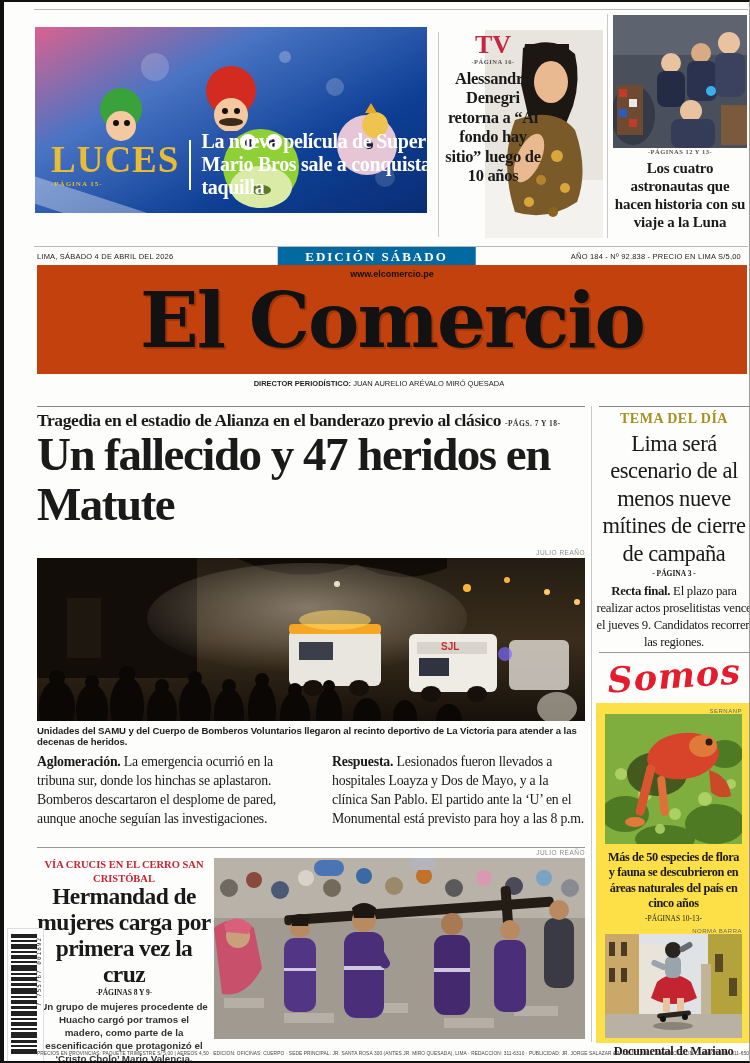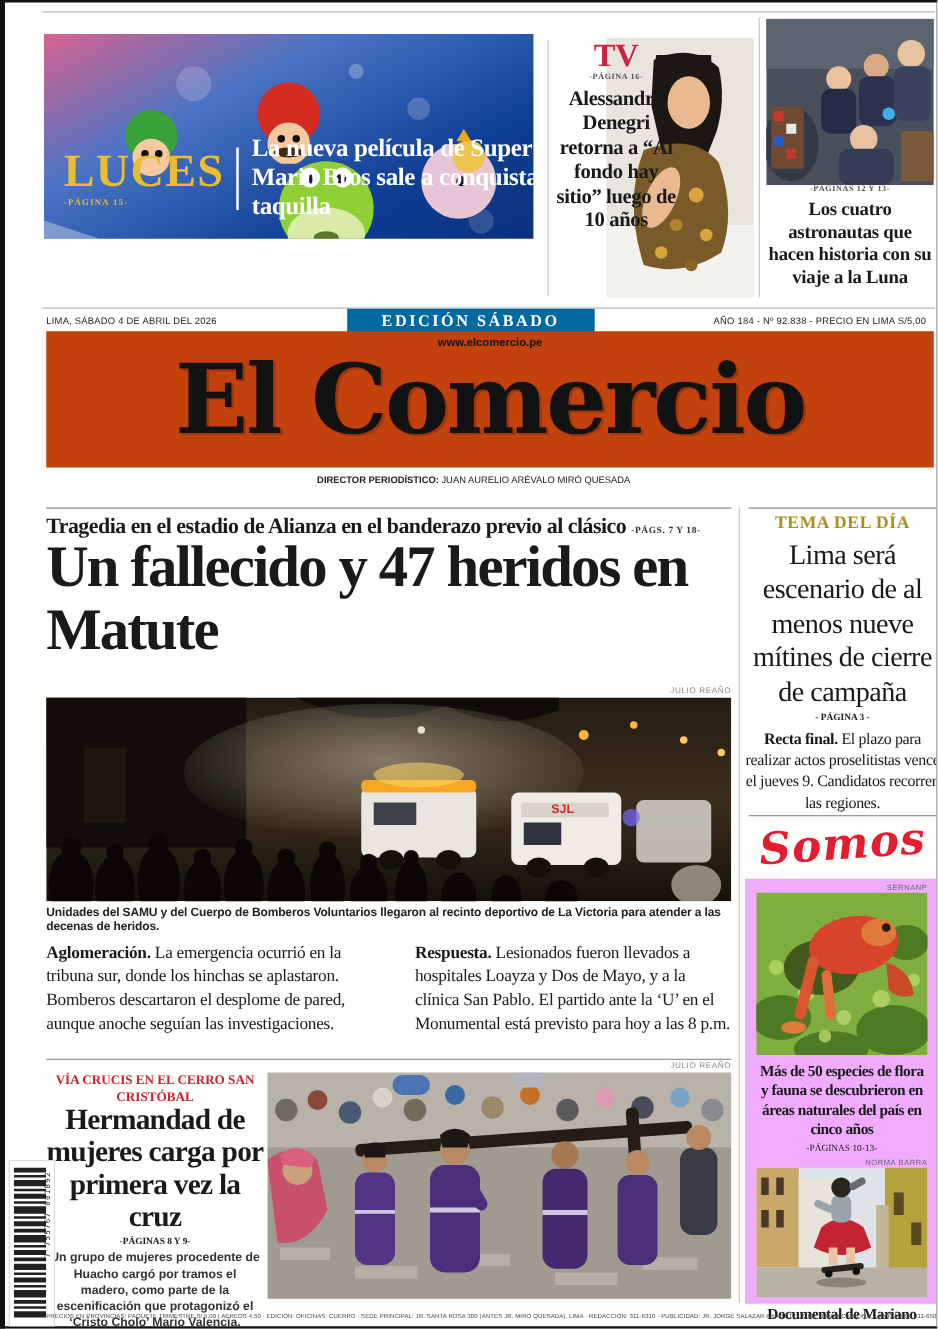--- a/index.html
+++ b/index.html
@@ -5,21 +5,21 @@
   html,body{margin:0;padding:0;background:#e9e9e9;}
   #page{position:relative;width:750px;height:1063px;background:#fdfdfc;overflow:hidden;
         border-left:4px solid #111;border-top:2px solid #111;border-bottom:2px solid #111;border-right:1px solid #999;
         box-sizing:border-box;font-family:"Liberation Serif","DejaVu Serif",serif;color:#1a1a1a;}
   .abs{position:absolute;}
   .rule{position:absolute;height:1px;background:#b9b9b9;}
   .vrule{position:absolute;width:1px;background:#c9c9c9;}
   .sans{font-family:"Liberation Sans","DejaVu Sans",sans-serif;}
   .center{text-align:center;}
   
-  #promo-luces{left:31px;top:25px;width:392px;height:164px;overflow:hidden;}
+  #promo-luces{left:31px;top:25px;width:392px;height:186px;overflow:hidden;}
   #luces-overlay{position:absolute;left:16px;bottom:14px;display:flex;align-items:center;gap:10px;}
   .luces-word{color:#e8bc33;font-weight:bold;font-size:37px;letter-spacing:1px;line-height:1;}
   .luces-ref{color:#e8bc33;font-weight:bold;font-size:7px;letter-spacing:1px;margin-top:2px;}
   .luces-div{width:2px;height:50px;background:#fff;}
   .luces-head{color:#fff;font-weight:bold;font-size:20px;line-height:1.15;width:258px;letter-spacing:-0.3px;}
   #tv-block{left:437px;top:26px;width:162px;height:212px;}
   #tv-photo{position:absolute;left:44px;top:2px;width:118px;height:208px;}
   #tv-text{position:absolute;left:0;top:4px;width:104px;z-index:2;}
   .tv-word{color:#c62641;font-weight:bold;font-size:26px;line-height:1;}
   .small-ref{font-weight:bold;font-size:6.5px;color:#555;letter-spacing:0.5px;}
@@ -57,21 +57,21 @@
   #via-body{left:36px;top:999px;width:168px;font-weight:bold;font-size:9.8px;line-height:1.32;color:#333;text-align:center;}
   #via-credit{left:210px;top:847px;width:371px;}
   #via-photo{left:210px;top:856px;width:371px;height:181px;}
   
   #tema-label{left:595px;top:409px;width:150px;text-align:center;font-weight:bold;font-size:14px;color:#a98e20;letter-spacing:0.5px;}
   #tema-headline{left:593px;top:428px;width:154px;text-align:center;font-size:22.5px;line-height:1.22;letter-spacing:-0.4px;}
   #tema-ref{left:595px;top:567px;width:150px;text-align:center;font-weight:bold;font-size:7.5px;}
   #tema-body{left:591px;top:581px;width:158px;text-align:center;font-size:12.8px;line-height:1.32;letter-spacing:-0.3px;}
   #somos-logo{left:595px;top:653px;width:150px;text-align:center;font-style:italic;font-weight:bold;
               font-size:35px;color:#e51b2e;transform:rotate(-4deg);font-family:"DejaVu Serif",serif;letter-spacing:1px;}
-  #rail-panel{left:592px;top:701px;width:155px;height:340px;background:#f0abfc;box-sizing:border-box;padding:5px 9px;}
+  #rail-panel{left:592px;top:701px;width:155px;height:340px;background:#fde047;box-sizing:border-box;padding:5px 9px;}
   .panel-credit{font-size:6px;color:#666;text-align:right;letter-spacing:0.5px;}
   .panel-img{width:137px;display:block;}
   .panel-caption{font-weight:bold;font-size:12.3px;line-height:1.25;text-align:center;letter-spacing:-0.4px;margin-top:6px;}
   .panel-ref{font-weight:normal;font-size:7.5px;text-align:center;margin-top:3px;}
   
   #barcode{left:3px;top:926px;width:37px;height:134px;background:#fff;border:1px solid #ddd;box-sizing:border-box;}
   #barcode-number{position:absolute;right:1px;top:8px;writing-mode:vertical-rl;transform:rotate(180deg);
                   font-size:6px;color:#222;letter-spacing:1px;font-family:"DejaVu Sans Mono",monospace;}
   #footer-line{left:33px;top:1049px;width:712px;font-size:4.8px;color:#444;letter-spacing:0.1px;white-space:nowrap;overflow:hidden;}
   svg{display:block;}

